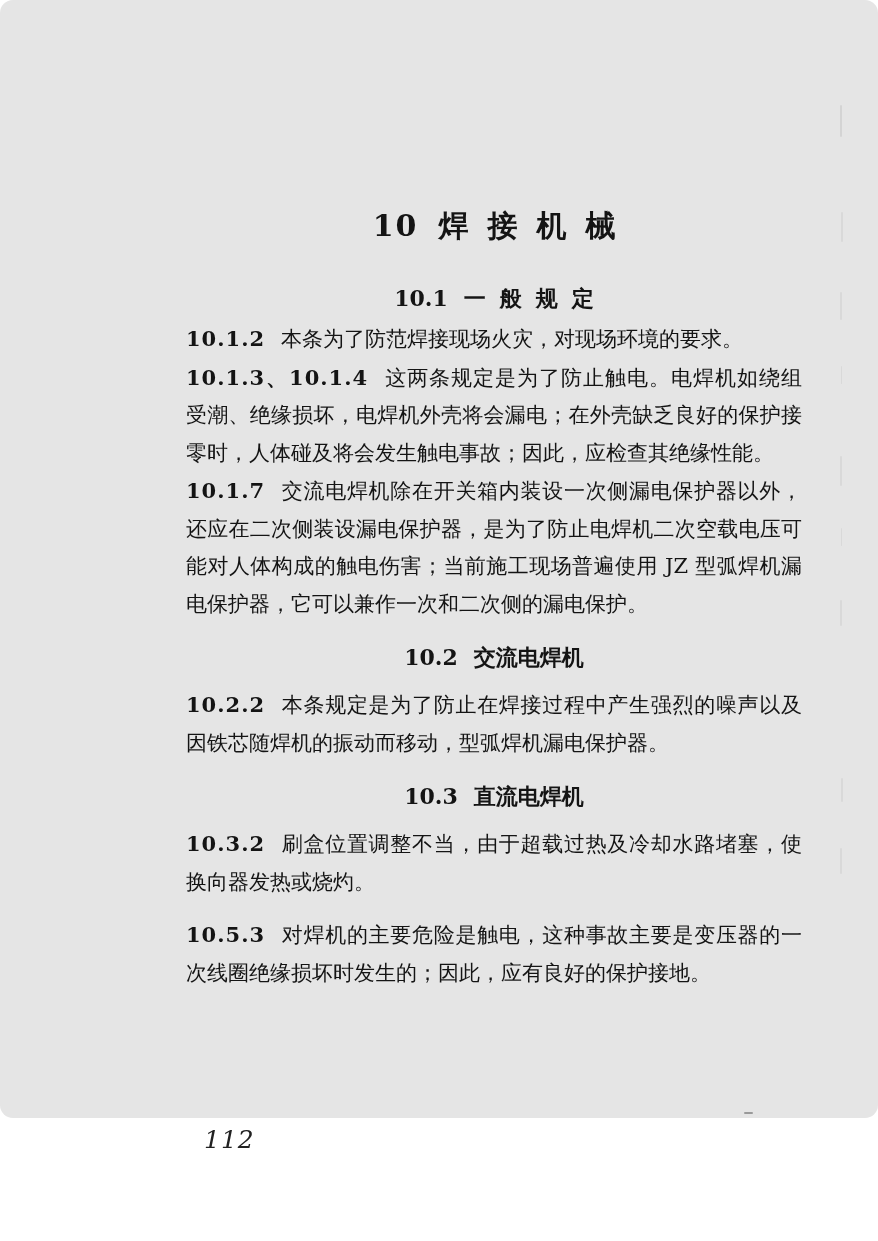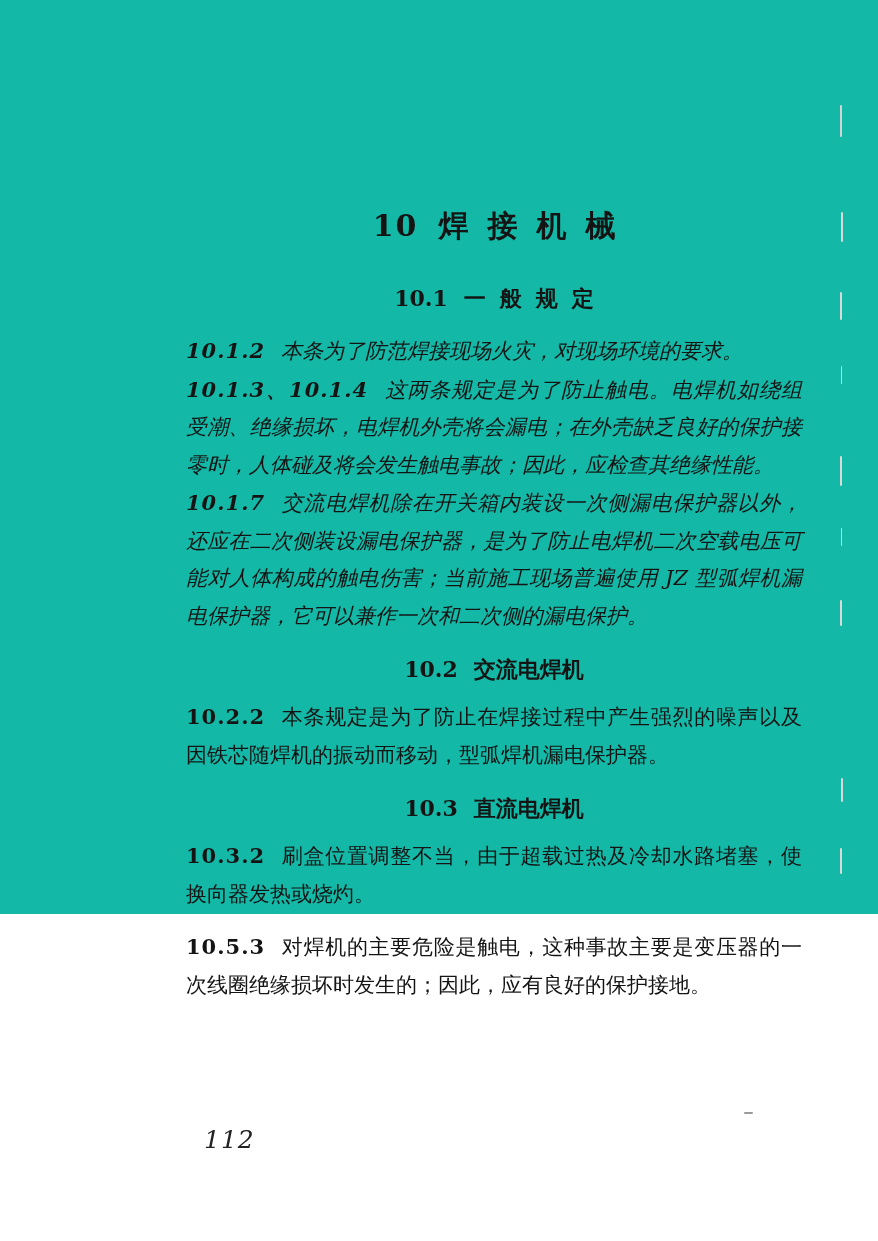--- a/index.html
+++ b/index.html
@@ -12,22 +12,23 @@
     position: relative;
     background: #ffffff;
     overflow: hidden;
     font-family: "DejaVu Serif", "Liberation Serif", serif;
     color: #141414;
   }
   .page {
     position: absolute;
     left: 0; top: 0;
     width: 878px;
-    height: 914px;
-    background: #14b8a6;
+    height: 1118px;
+    background: #e5e5e5;
+    border-radius: 13px;
   }
   .text-block {
     position: absolute;
     left: 186px;
     top: 0;
     width: 616px;
   }
   .chapter-title {
     margin-top: 205px;
     text-align: center;
@@ -54,21 +55,21 @@
   }
   .section-heading .num {
     margin-right: 16px;
   }
   .section-heading.spaced .zh {
     letter-spacing: 14px;
     margin-right: -14px;
   }
   .heading-101 { margin-top: 37px; }
   .heading-rest { margin-top: 20px; }
-  .para-group { margin-top: 20px; font-style: italic; }
+  .para-group { margin-top: 8px; }
   .para-group-tight { margin-top: 15px; }
   p.body-para {
     margin: 0;
     font-size: 21px;
     line-height: 37.5px;
     text-align: justify;
     text-justify: inter-ideograph;
   }
   p.body-para .label {
     font-weight: bold;

